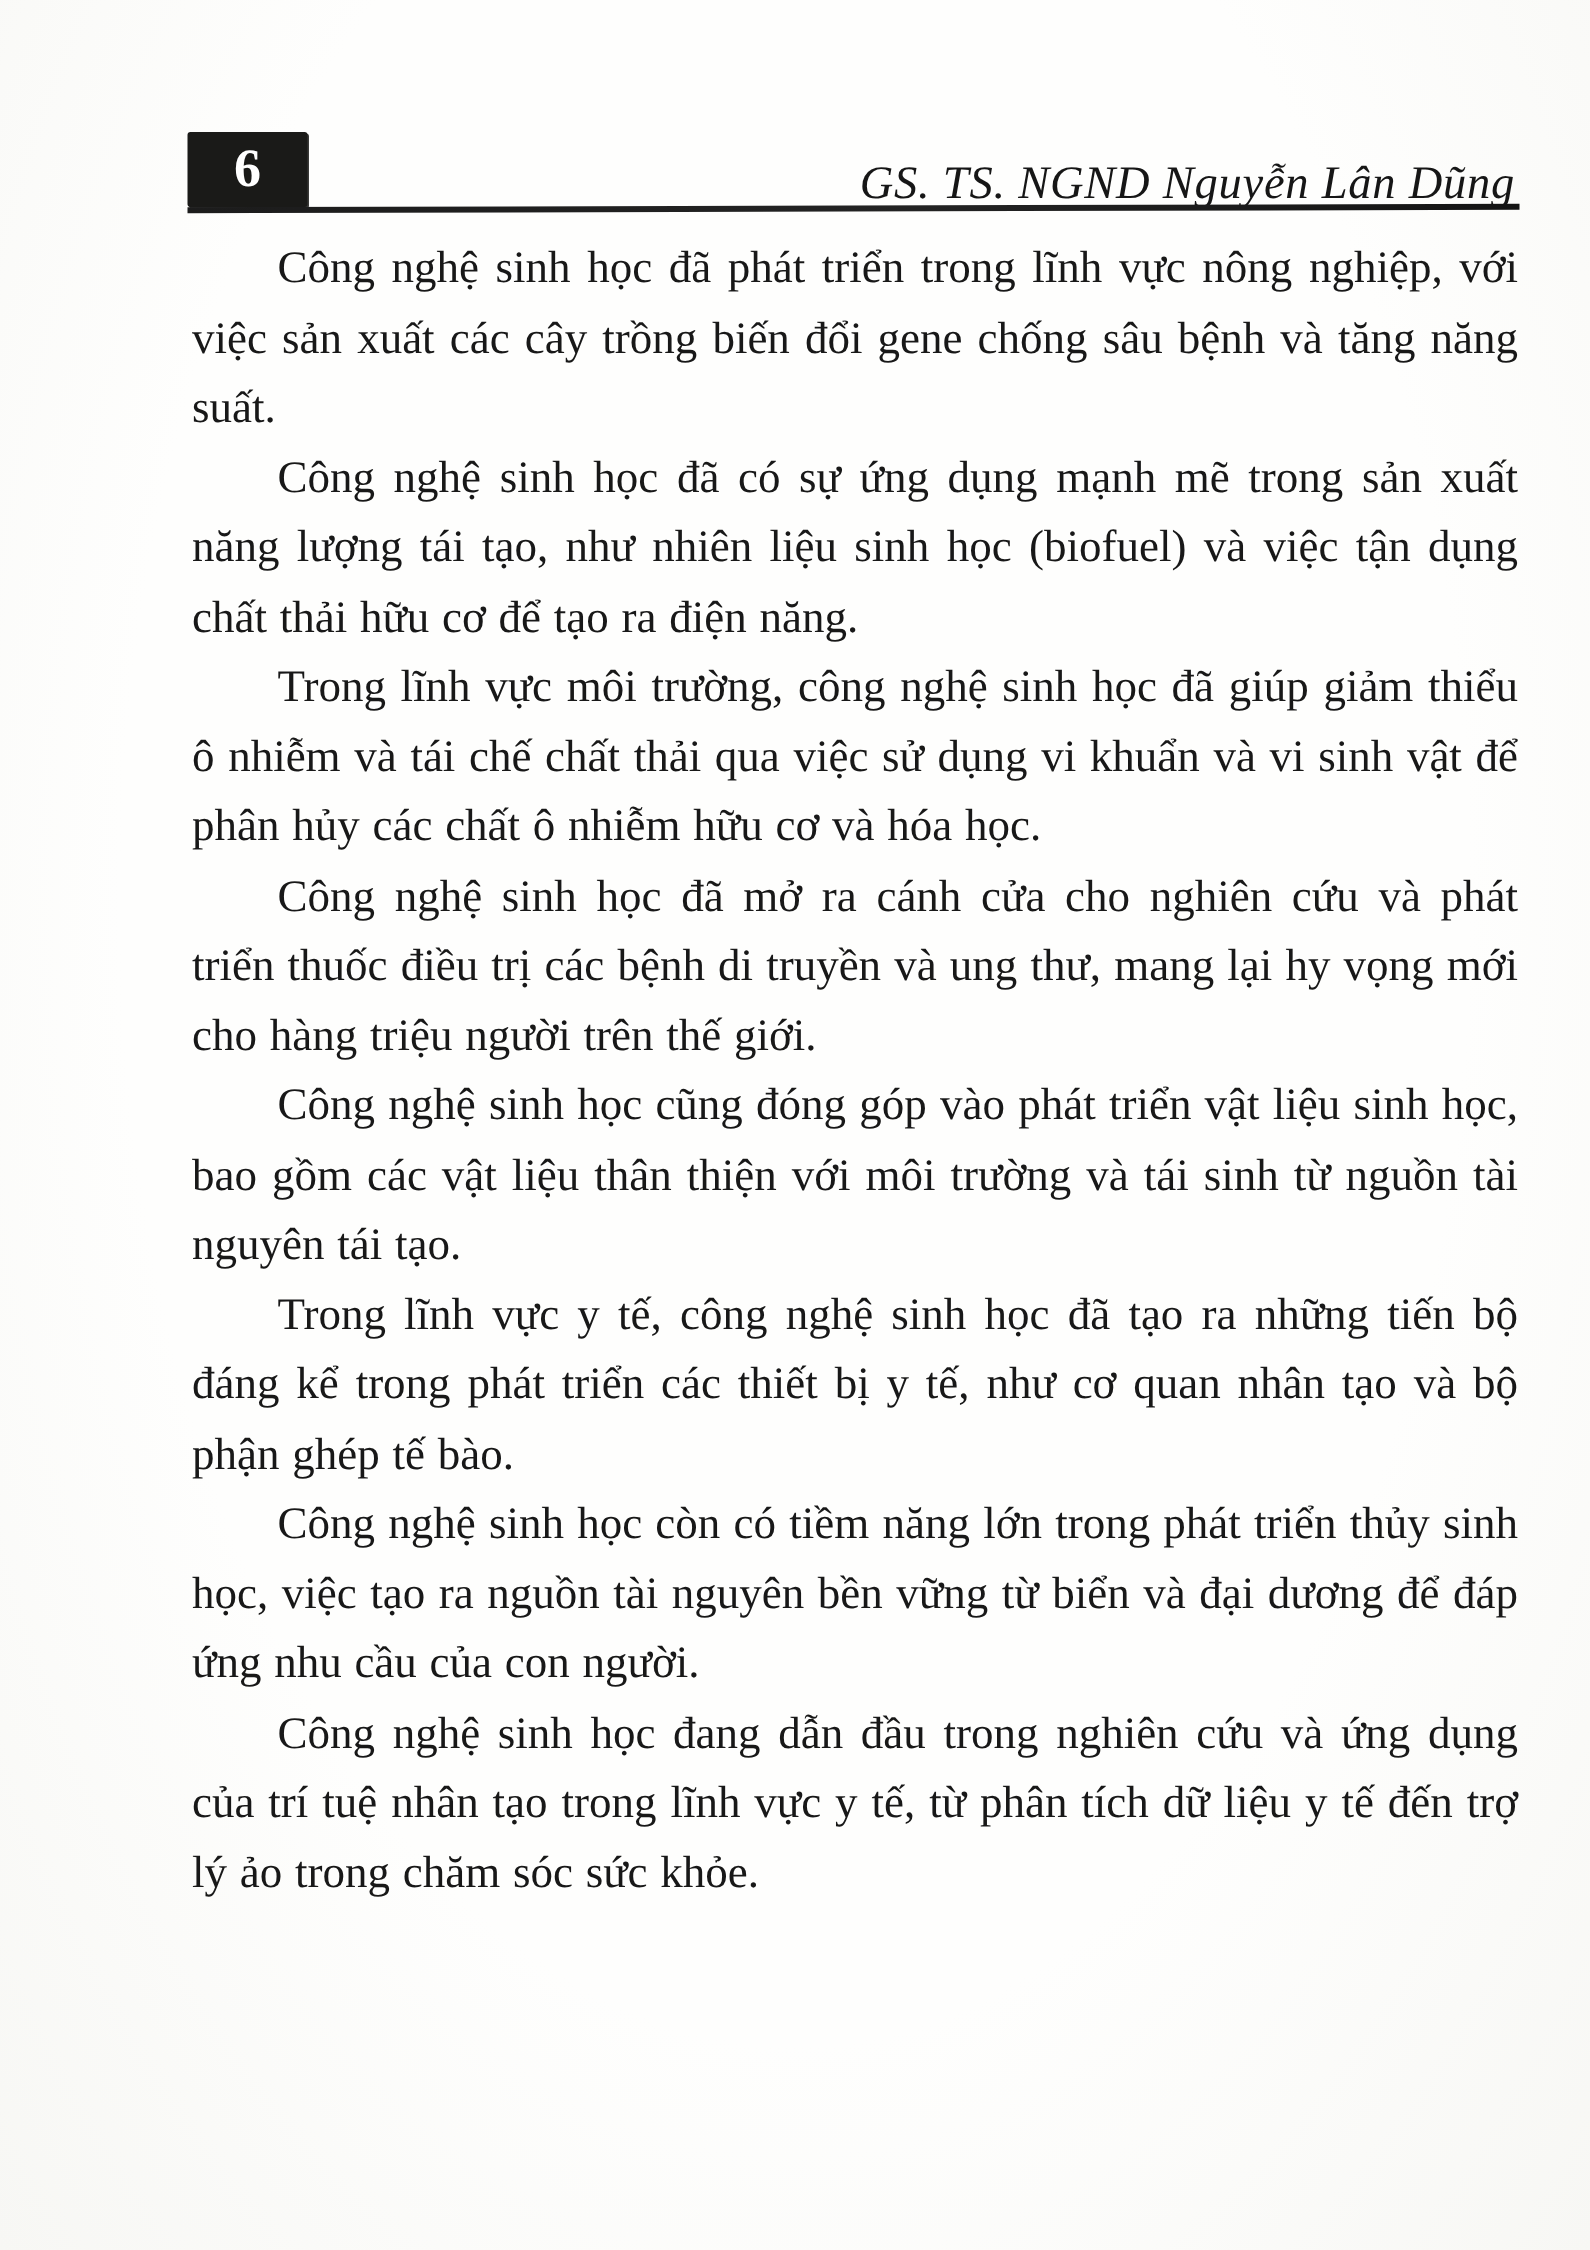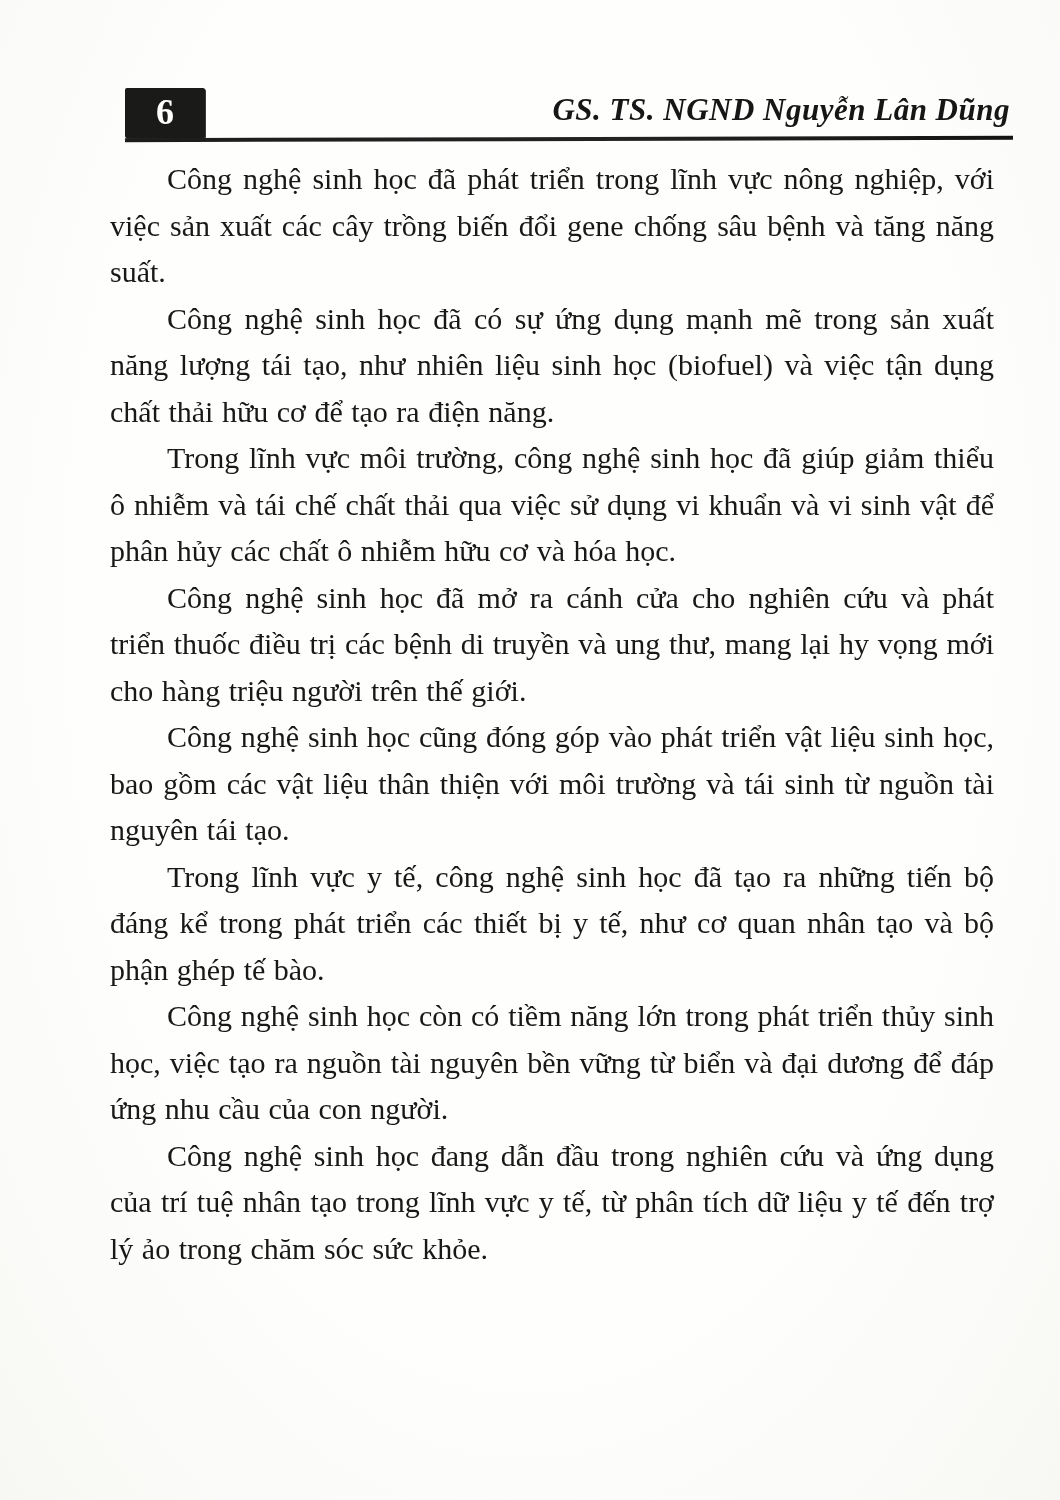--- a/index.html
+++ b/index.html
@@ -37,43 +37,43 @@
   .page-number {
     color: #ffffff;
     font-size: 36px;
     font-weight: bold;
     font-family: "Liberation Serif", serif;
     line-height: 1;
     padding-bottom: 2px;
   }
   .header-author {
     position: absolute;
-    top: 92px;
+    top: 104px;
     right: 50px;
     font-size: 31px;
     font-style: italic;
-    font-weight: bold;
+    font-weight: normal;
     color: #161616;
     white-space: nowrap;
     letter-spacing: 0.5px;
   }
   .header-rule {
     position: absolute;
     left: 125px;
     top: 137px;
     width: 888px;
     height: 4px;
     background: linear-gradient(to right, #1c1c1c 0%, #232323 55%, #141414 100%);
     transform: rotate(-0.15deg);
   }
   
   .page-body {
     position: absolute;
     top: 156px;
-    left: 110px;
+    left: 128px;
     width: 884px;
     font-size: 30px;
     line-height: 46.5px;
     text-align: justify;
     color: #181818;
   }
   .page-body p.para {
     margin: 0;
     text-indent: 57px;
     word-spacing: 1px;

